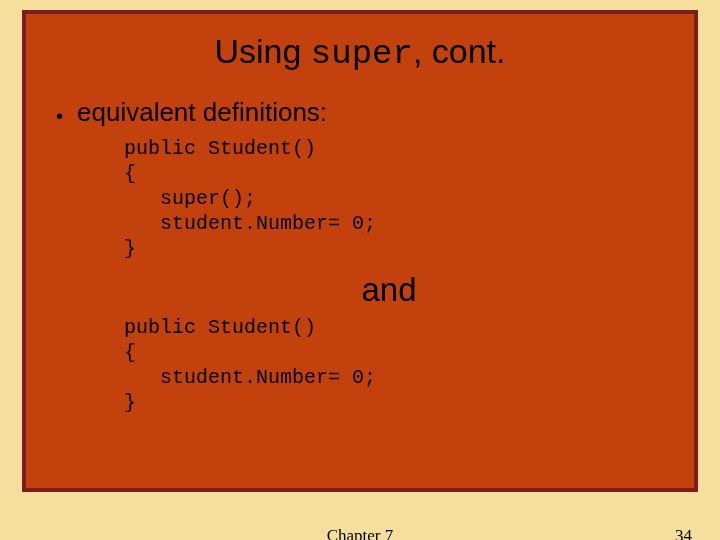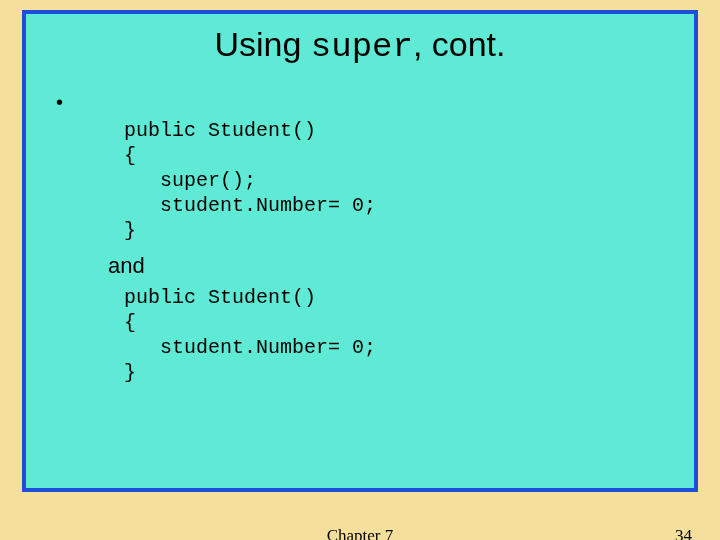--- a/index.html
+++ b/index.html
@@ -9,23 +9,23 @@
     background: #f5df9c;
     font-family: Arial, Helvetica, sans-serif;
     position: relative;
   }
   .slide {
     position: absolute;
     top: 10px;
     left: 22px;
     right: 22px;
     bottom: 48px;
-    background: #5eead4;
-    border: 4px solid #1d4ed8;
-    padding: 11px 24px 10px 24px;
+    background: #c2410c;
+    border: 4px solid #7f1d1d;
+    padding: 18px 24px 10px 24px;
   }
   .title {
     font-size: 34px;
     text-align: center;
     margin-bottom: 24px;
     font-weight: normal;
     color: #000;
   }
   .title .mono { font-family: "Courier New", Courier, monospace; }
   .bullet-row {
@@ -47,25 +47,26 @@
   }
   .code {
     font-family: "Courier New", Courier, monospace;
     font-size: 20px;
     white-space: pre;
     line-height: 1.25;
     margin-left: 74px;
     color: #000;
   }
   .and-text {
-    font-size: 22px;
+    font-size: 33px;
     margin-left: 58px;
     margin-top: 10px;
     margin-bottom: 6px;
     color: #000;
+    text-align: center;
   }
   .footer {
     position: absolute;
     bottom: 14px;
     left: 0;
     right: 0;
     font-family: "Times New Roman", Times, serif;
     font-size: 17px;
     color: #000;
   }
@@ -83,20 +84,21 @@
 <body>
 
 <div class="slide">
 
   <h1 class="title">
     <span>Using </span><span class="mono">super</span><span>, cont.</span>
   </h1>
 
   <div class="bullet-row">
     <span class="bullet-dot">•</span>
+    <span class="bullet-text">equivalent definitions:</span>
   </div>
 
   <div class="code">public Student()
 {
    super();
    student.Number= 0;
 }</div>
 
   <div class="and-text">and</div>
 

